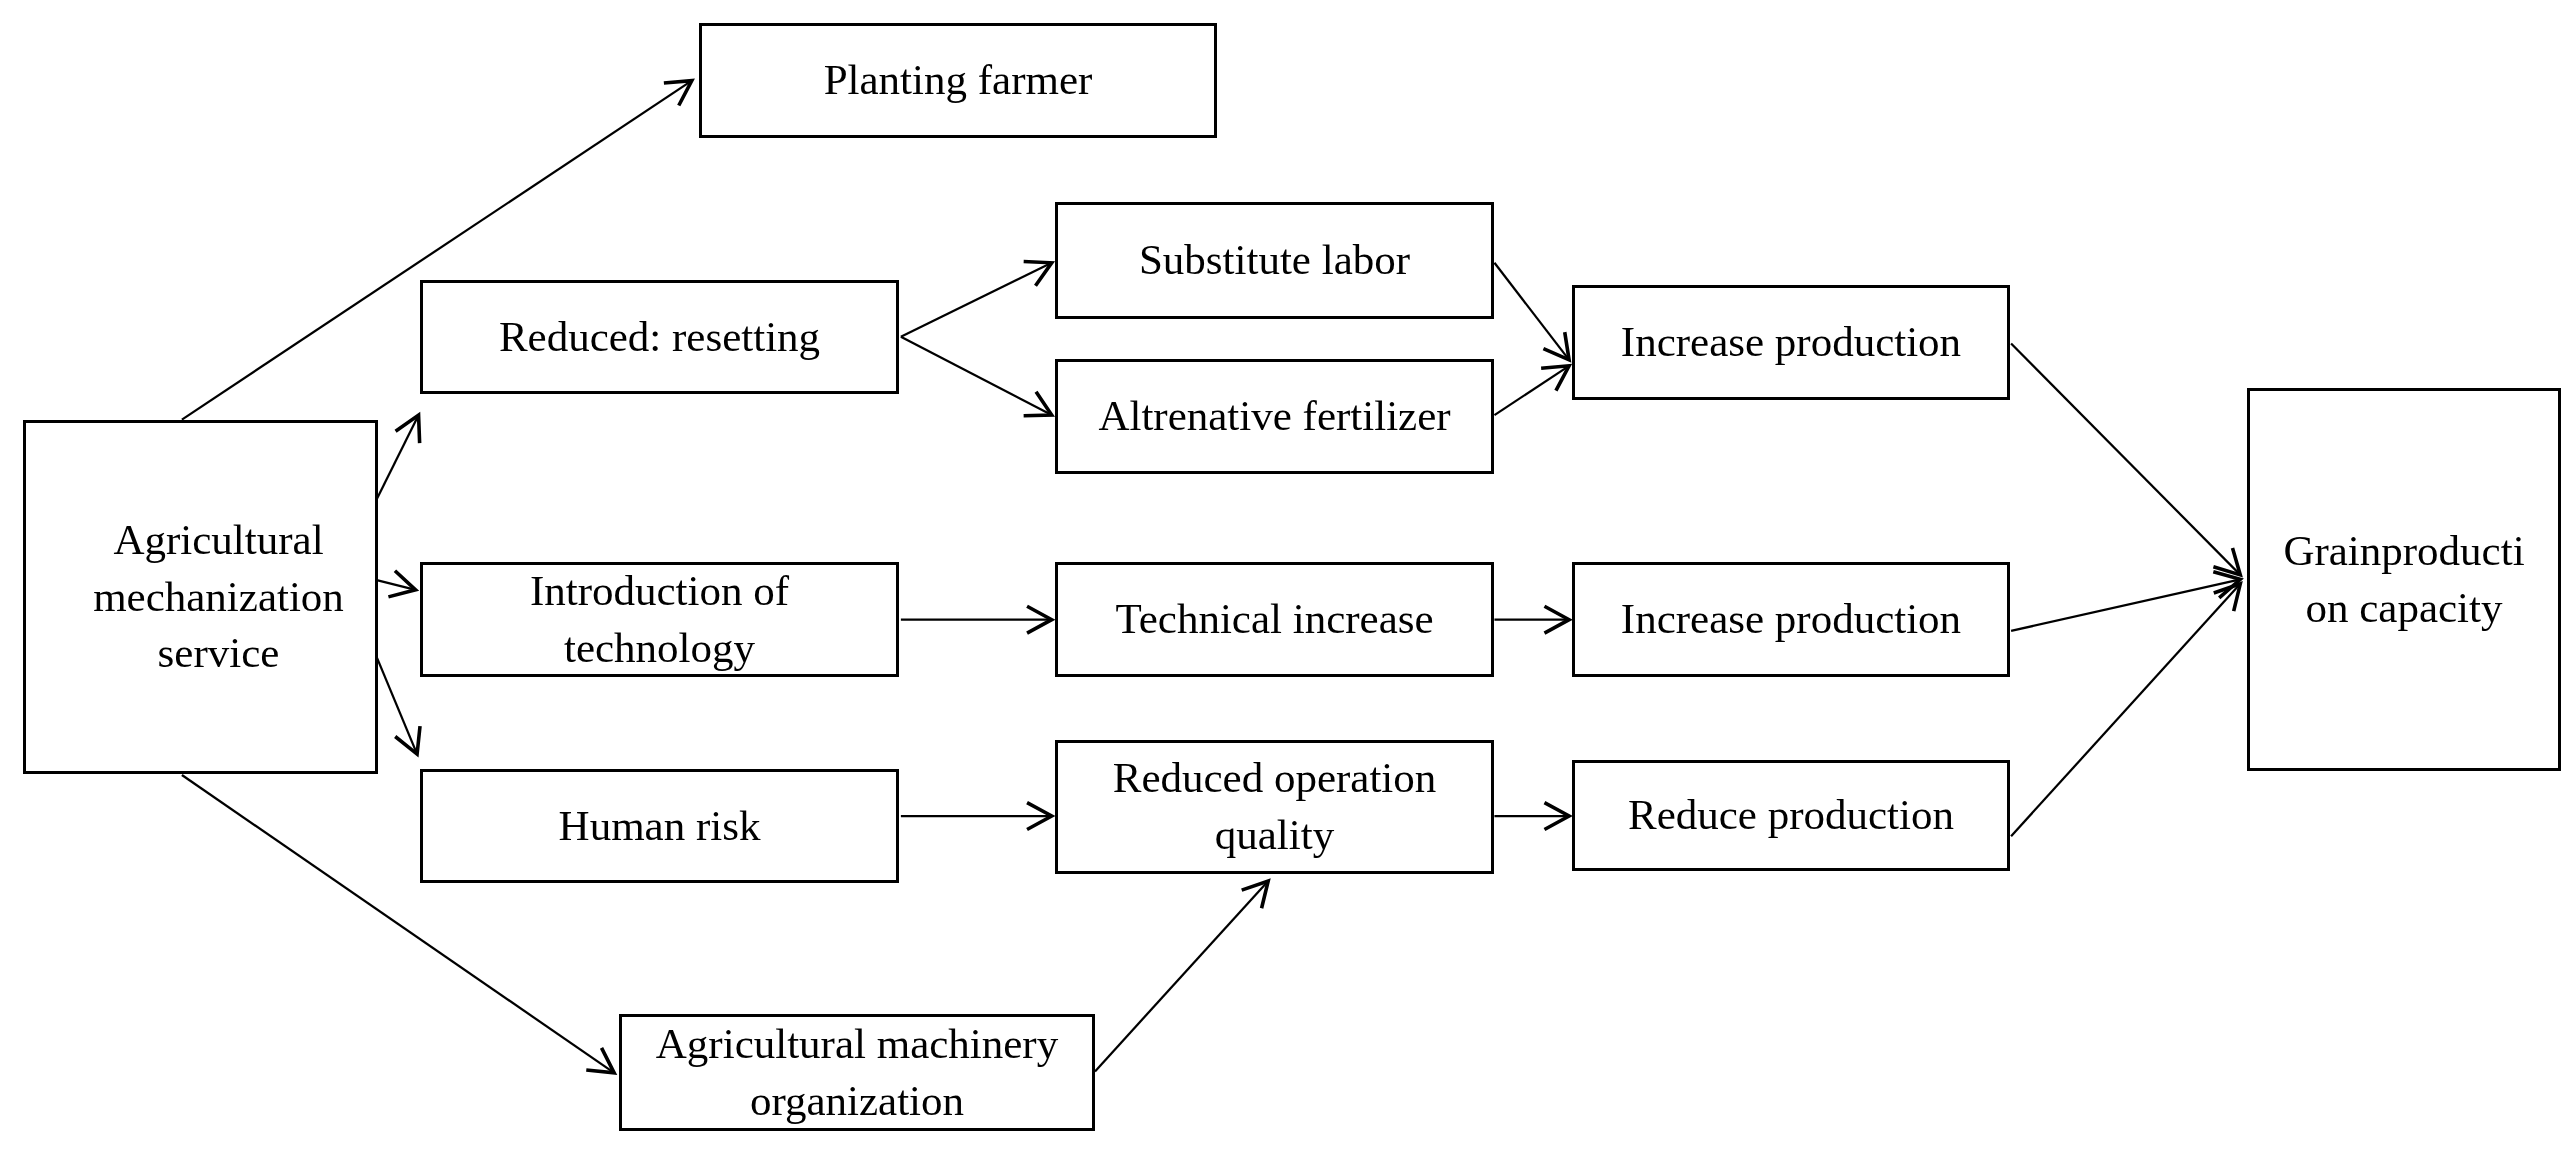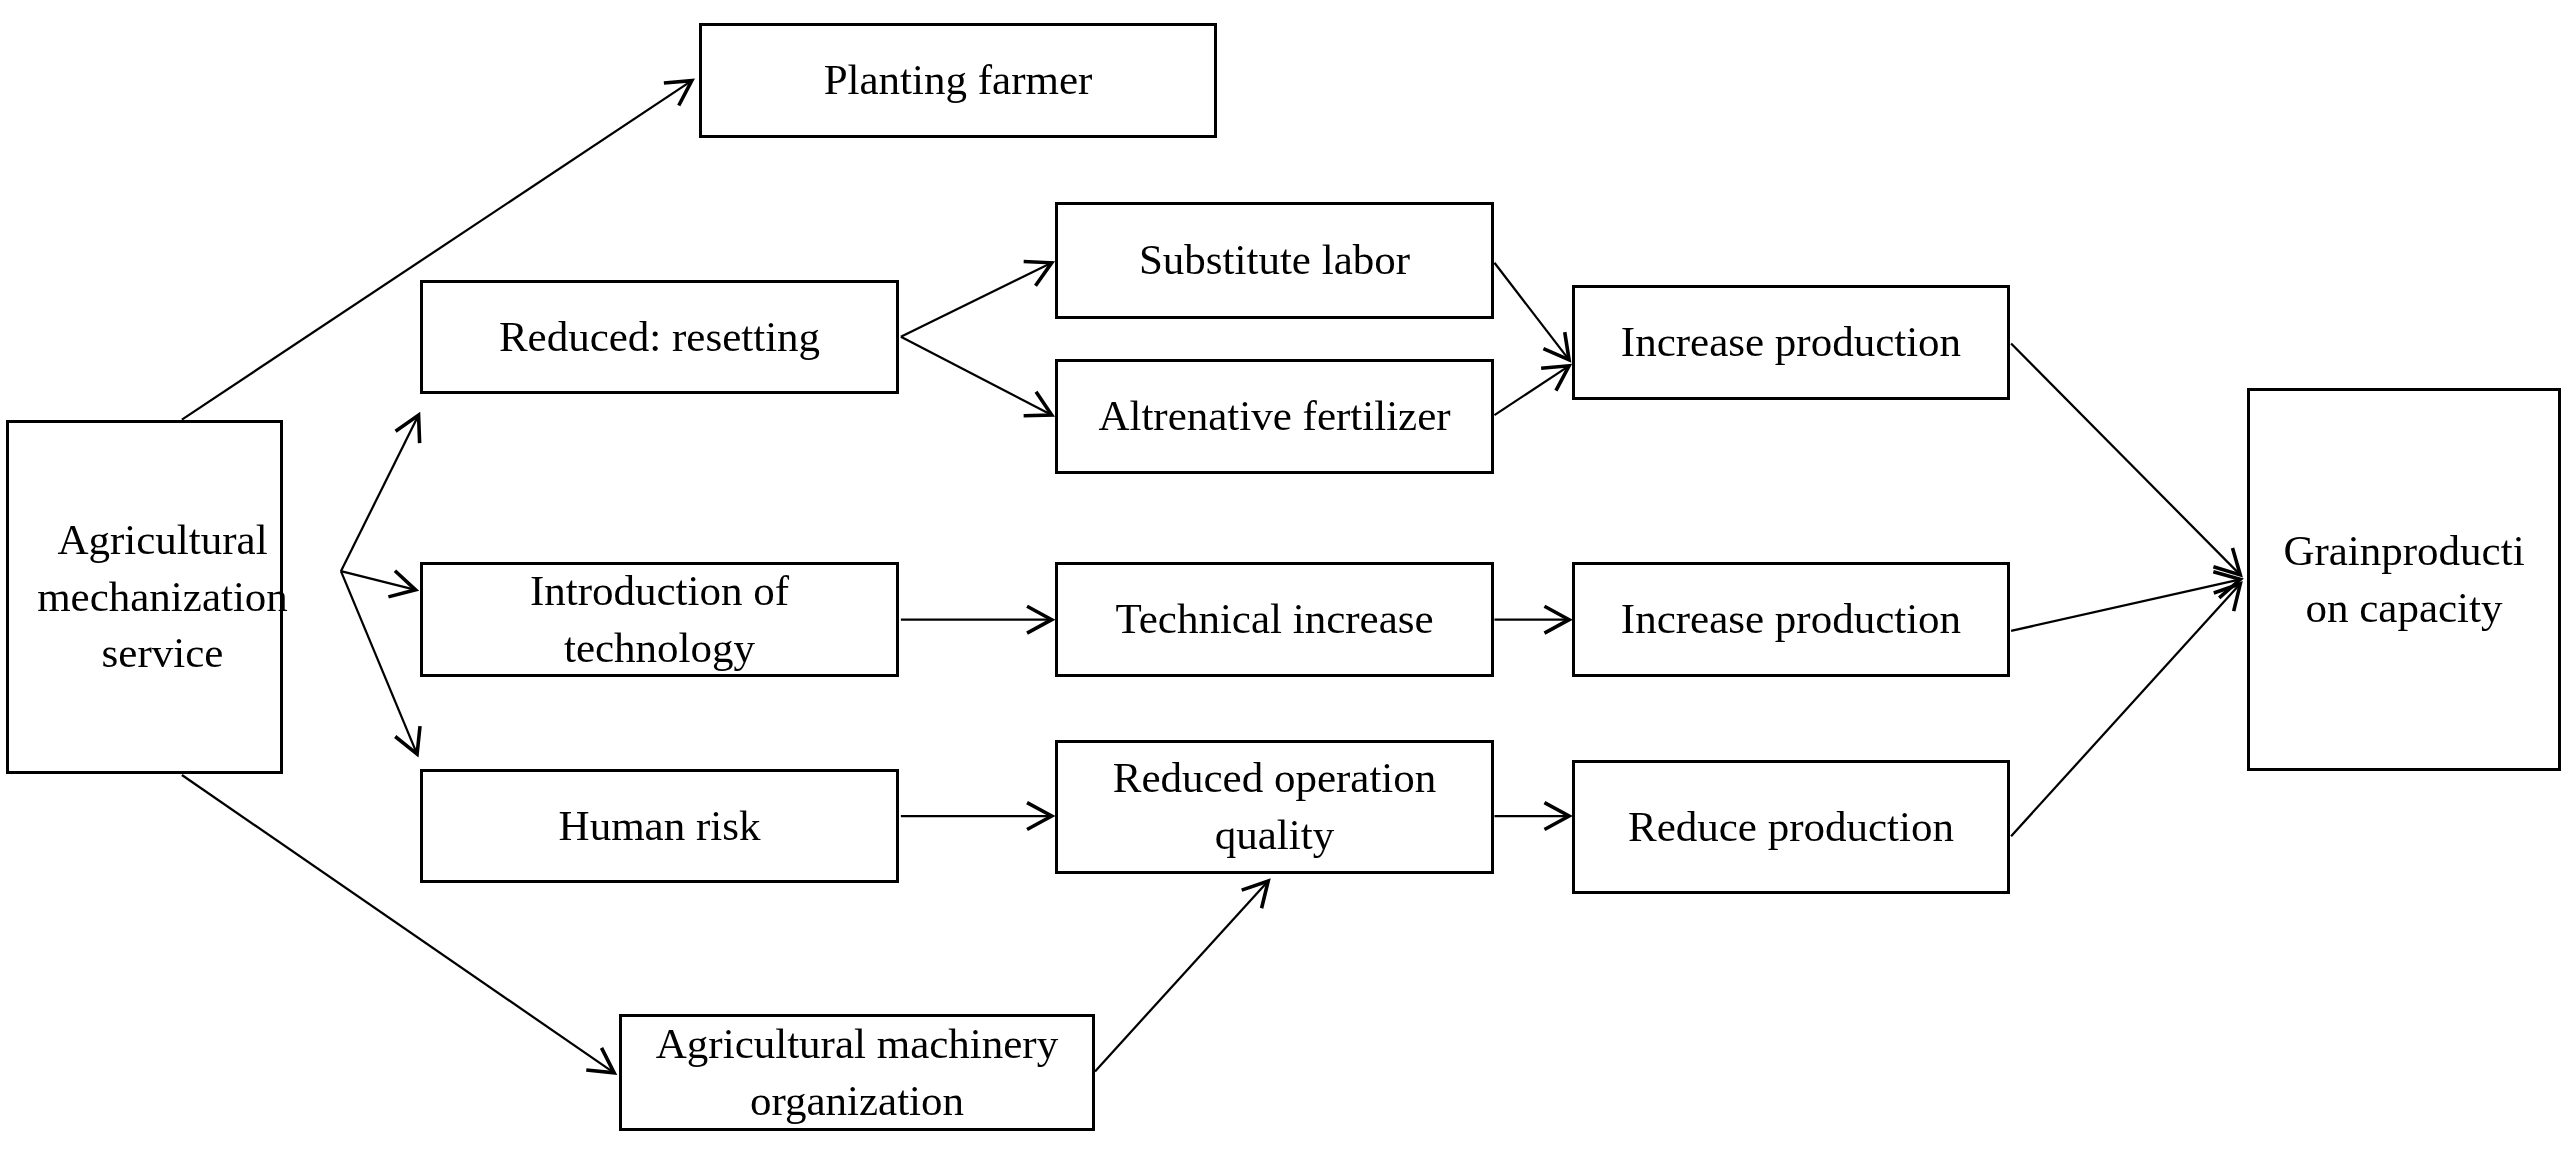--- a/index.html
+++ b/index.html
@@ -64,21 +64,21 @@
       <line x1="2001" y1="830" x2="2101" y2="830" marker-end="url(#ah)"></line>
       <line x1="1206" y1="1093" x2="1408" y2="1093" marker-end="url(#ah)"></line>
       <line x1="2001" y1="1093" x2="2101" y2="1093" marker-end="url(#ah)"></line>
       <line x1="1466" y1="1435" x2="1698" y2="1180" marker-end="url(#ah)"></line>
       <line x1="2693" y1="460" x2="3000" y2="770" marker-end="url(#ah)"></line>
       <line x1="2693" y1="845" x2="3000" y2="776" marker-end="url(#ah)"></line>
       <line x1="2693" y1="1120" x2="3000" y2="782" marker-end="url(#ah)"></line>
     </g>
   </svg>
 
-  <div class="node" style="left:6px; top:420px; width:277px; height:354px;padding-left:36px;">
+  <div class="node" style="left:23px; top:420px; width:355px; height:354px;padding-left:36px;">
     <span class="label">Agricultural
 mechanization
 service</span>
   </div>
 
   <div class="node" style="left:699px; top:23px; width:518px; height:115px;">
     <span class="label">Planting farmer</span>
   </div>
 
   <div class="node" style="left:420px; top:280px; width:479px; height:114px;">
@@ -112,21 +112,21 @@
 
   <div class="node" style="left:420px; top:760px; width:479px; height:114px;margin-top:9px;">
     <span class="label">Human risk</span>
   </div>
 
   <div class="node" style="left:1055px; top:740px; width:439px; height:134px;">
     <span class="label">Reduced operation
 quality</span>
   </div>
 
-  <div class="node" style="left:1572px; top:760px; width:438px; height:134px;text-align:center;">
+  <div class="node" style="left:1572px; top:760px; width:438px; height:111px;text-align:center;">
     <span class="label">Reduce production</span>
   </div>
 
   <div class="node" style="left:619px; top:1014px; width:476px; height:117px;">
     <span class="label">Agricultural machinery
 organization</span>
   </div>
 
   <div class="node" style="left:2247px; top:388px; width:314px; height:383px;">
     <span class="label">Grainproducti

